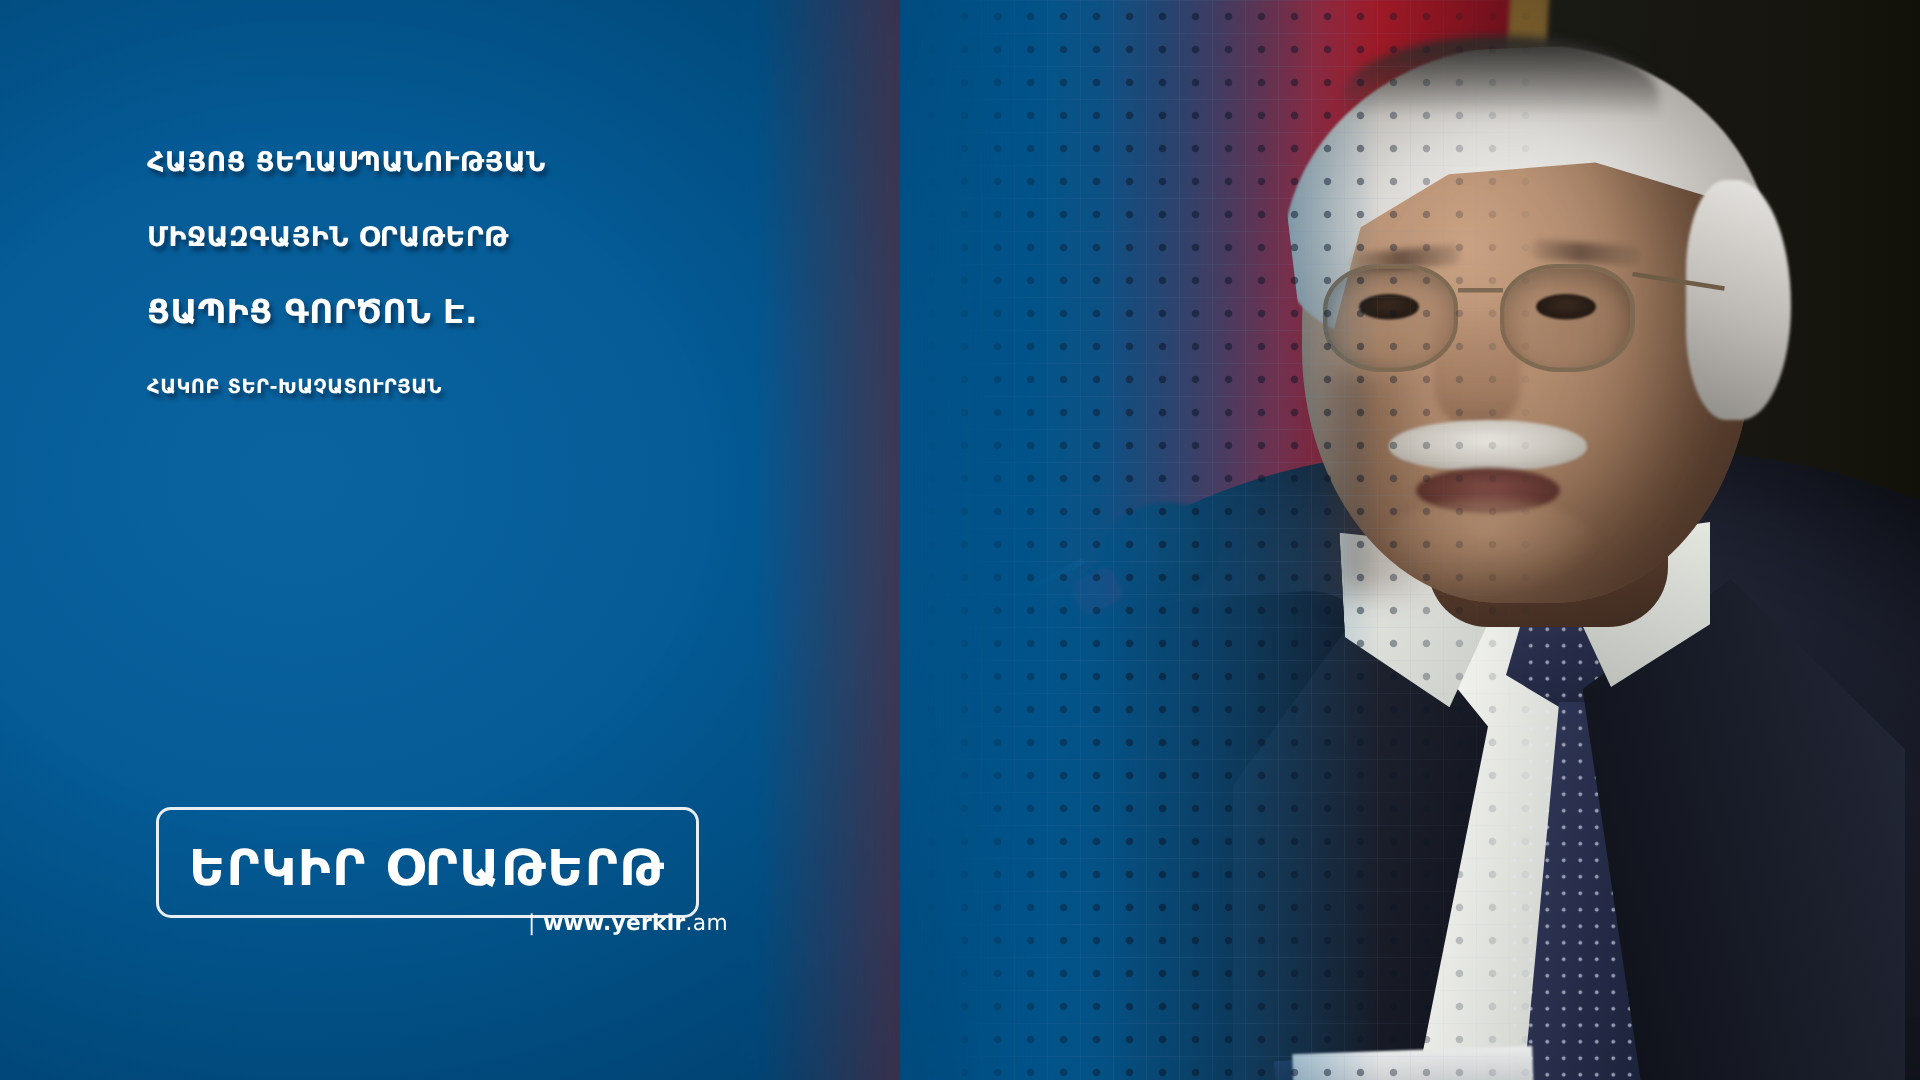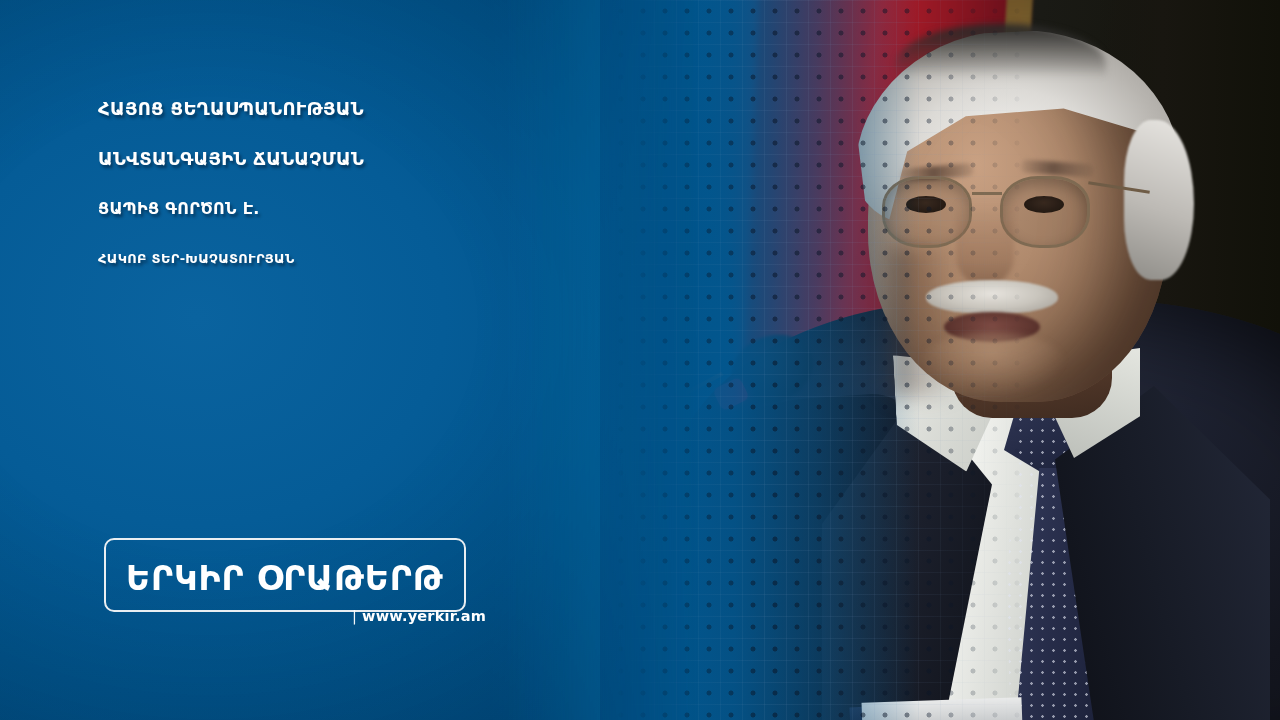--- a/index.html
+++ b/index.html
@@ -6,21 +6,21 @@
   html,body { width:1280px; height:720px; overflow:hidden; }
   body {
     font-family:"DejaVu Sans", sans-serif;
     background:#025286;
   }
 
   #stage {
     position:relative;
     width:1280px; height:720px;
     overflow:hidden;
-    background:#0369a1;
+    background:#7f1d1d;
   }
 
   
   .photo-layer{
     position:absolute; top:0; right:0;
     width:680px; height:720px;
     overflow:hidden;
   }
   
   .backdrop-dark{
@@ -338,21 +338,21 @@
   .logo-url{
     position:absolute; left:352px; top:608px;
     color:#ffffff;
     font-family:"DejaVu Sans", sans-serif;
     font-size:14.5px;
     letter-spacing:.2px;
     white-space:nowrap;
   }
   .logo-url .sep{ font-weight:400; opacity:.95; margin-right:5px; }
   .logo-url .b{ font-weight:700; }
-  .logo-url .t{ font-weight:700; }
+  .logo-url .t{ font-weight:400; }
   
   .url-mask{
     position:absolute; left:344px; top:602px; width:130px; height:32px;
     background:transparent;
   }
 </style>
 </head>
 <body>
 
 <div id="stage">
@@ -408,22 +408,22 @@
     <div class="photo-fade"></div>
   </div>
 
   <div class="dotgrid"></div>
 
   <div class="blue-panel"></div>
   <div class="panel-vignette"></div>
 
   <div class="headline">
     <span class="ln" style="font-size: 18px;">ՀԱՅՈՑ ՑԵՂԱՍՊԱՆՈՒԹՅԱՆ</span>
-    <span class="ln" style="font-size: 18px;">ԱՆՎՏԱՆԳԱՅԻՆ ՃԱՆԱՉՄԱՆ</span>
-    <span class="ln" style="font-size: 16px;">ՑԱՊԻՑ ԳՈՐԾՈՆ Է.</span>
+    <span class="ln" style="font-size: 18px;">ՄԻՋԱԶԳԱՅԻՆ ՕՐԱԹԵՐԹ</span>
+    <span class="ln" style="font-size: 22px;">ՑԱՊԻՑ ԳՈՐԾՈՆ Է.</span>
     <span class="ln" style="font-size: 13px;">ՀԱԿՈԲ ՏԵՐ-ԽԱՉԱՏՈՒՐՅԱՆ</span>
   </div>
 
   <div class="logo-wrap">
     <div class="logo-box"></div>
     <div class="logo-text" style="font-size: 33px;">ԵՐԿԻՐ ՕՐԱԹԵՐԹ</div>
   </div>
   <div class="url-mask"></div>
   <div class="logo-url">
     <span class="sep">|</span><span class="b">www.yerkir</span><span class="t">.am</span>

